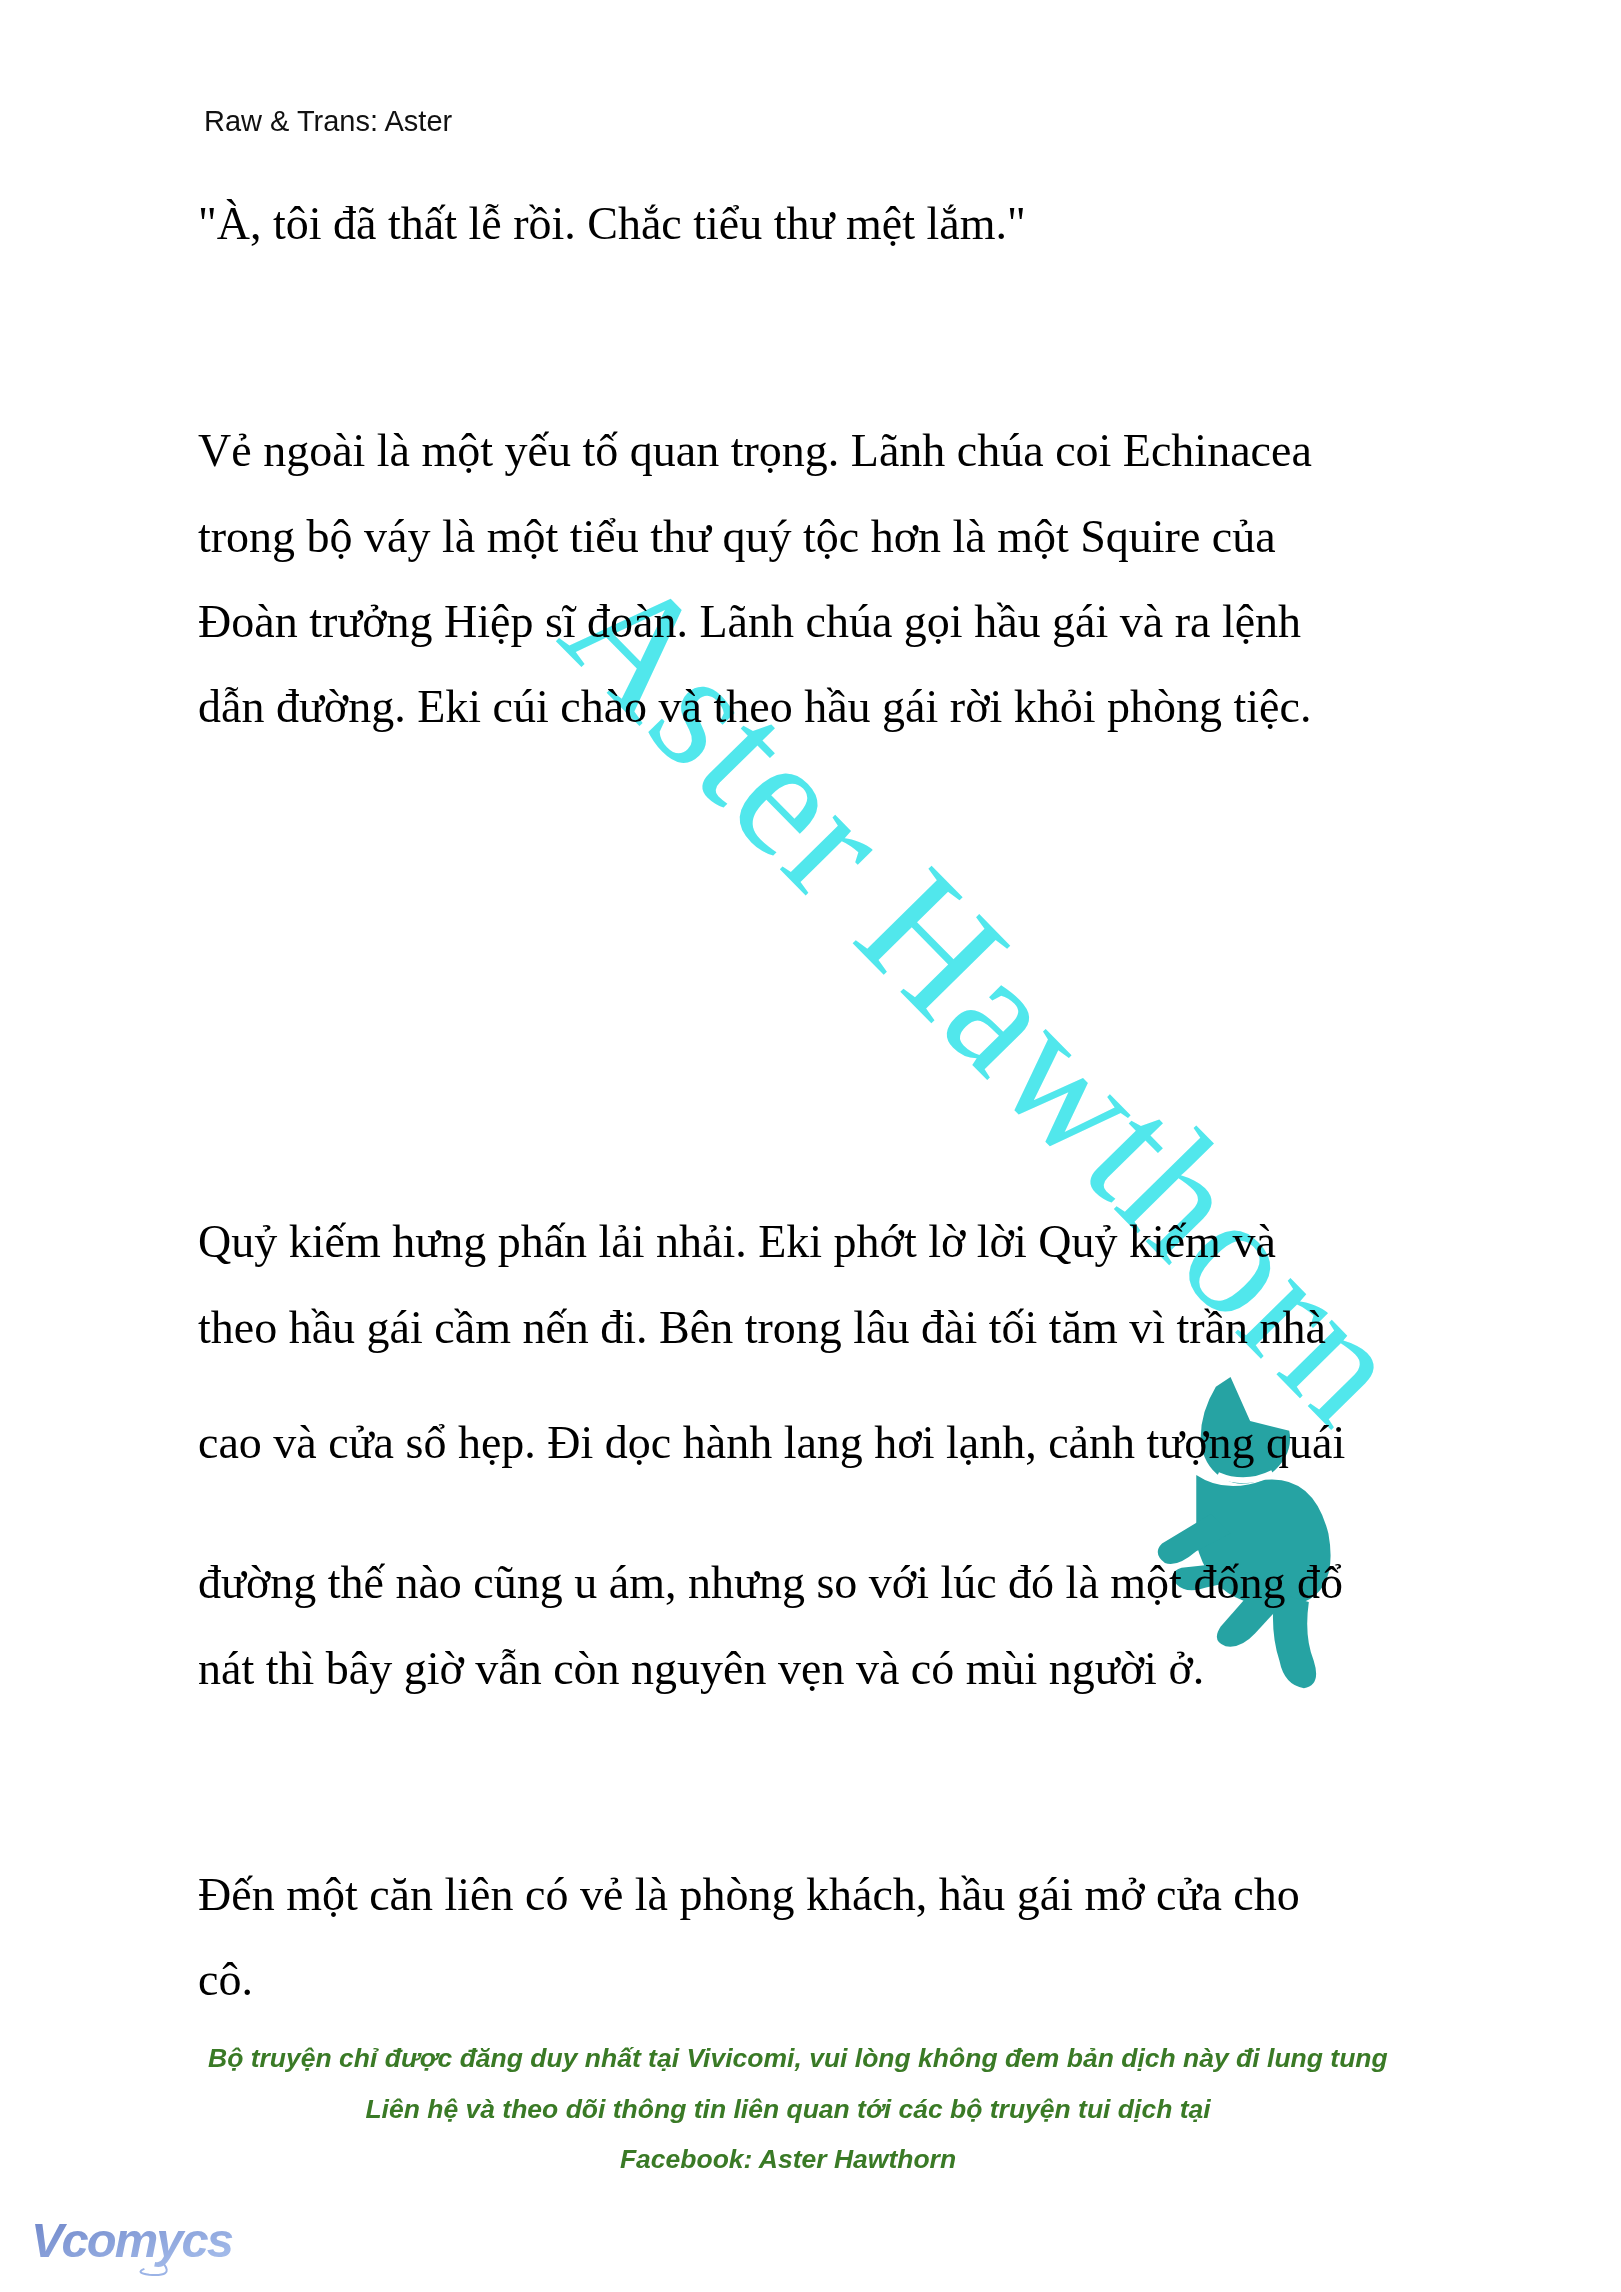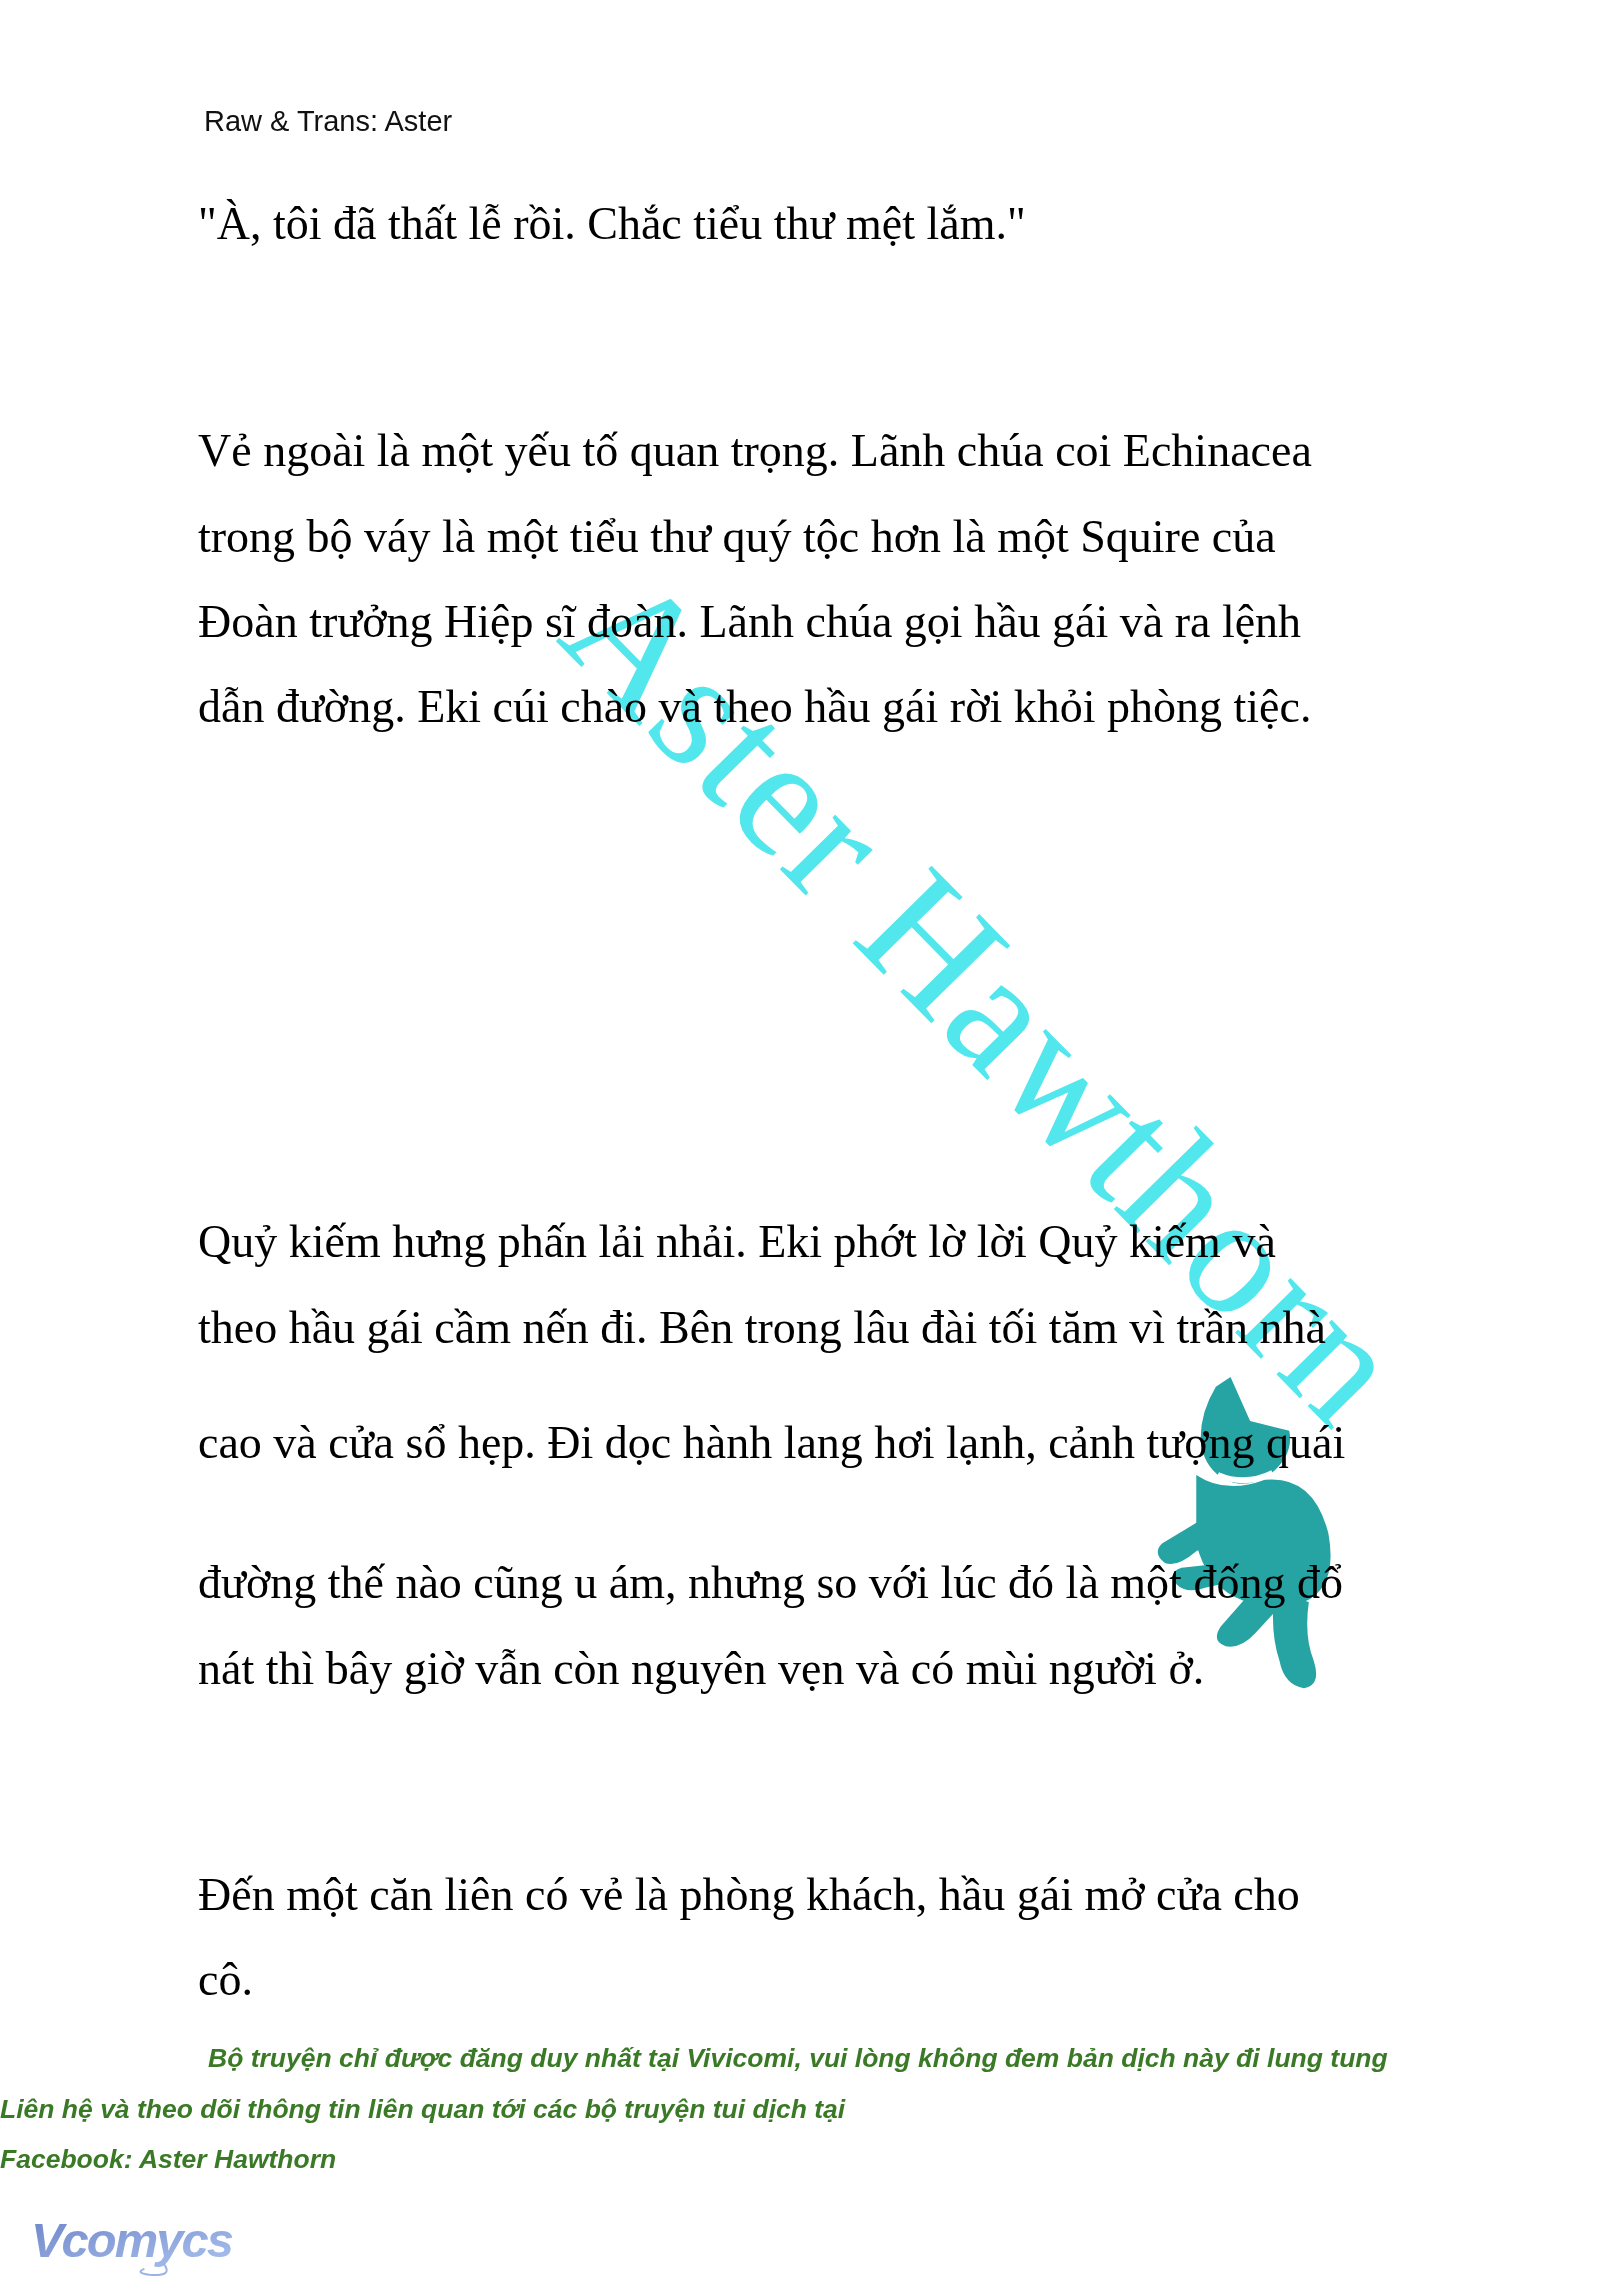--- a/index.html
+++ b/index.html
@@ -23,21 +23,21 @@
     position: absolute; left: 250px; top: 912px;
     font-family: "Liberation Serif", serif; font-size: 169px;
     color: #48e6ec; white-space: nowrap; line-height: 1;
     transform-origin: 0 0; transform: rotate(45.5deg) translate(19.6px,-549px);
     z-index: 2; opacity: 0.95; letter-spacing: 2px;
   }
 
   .cat { position: absolute; left: 1157px; top: 1377px; width: 196px; height: 323px; z-index: 1; }
 
   .footer-line {
-    position: absolute; left: 0; width: 1552px; 
+    position: absolute; left: 12px; width: 1552px; text-align: center;
     font-family: "Liberation Sans", sans-serif; font-style: italic; font-weight: bold;
     font-size: 26.5px; color: #3a7a26; white-space: nowrap; line-height: 1;
   }
   .footer-line.l1 { top: 2045px; left: 208px; width: auto; text-align: right; }
   .footer-line.l2 { top: 2096px; }
   .footer-line.l3 { top: 2146px; }
 
   .logo { position: absolute; left: 27.4px; top: 2210px; width: 225px; height: 69px; }
 </style>
 </head>

